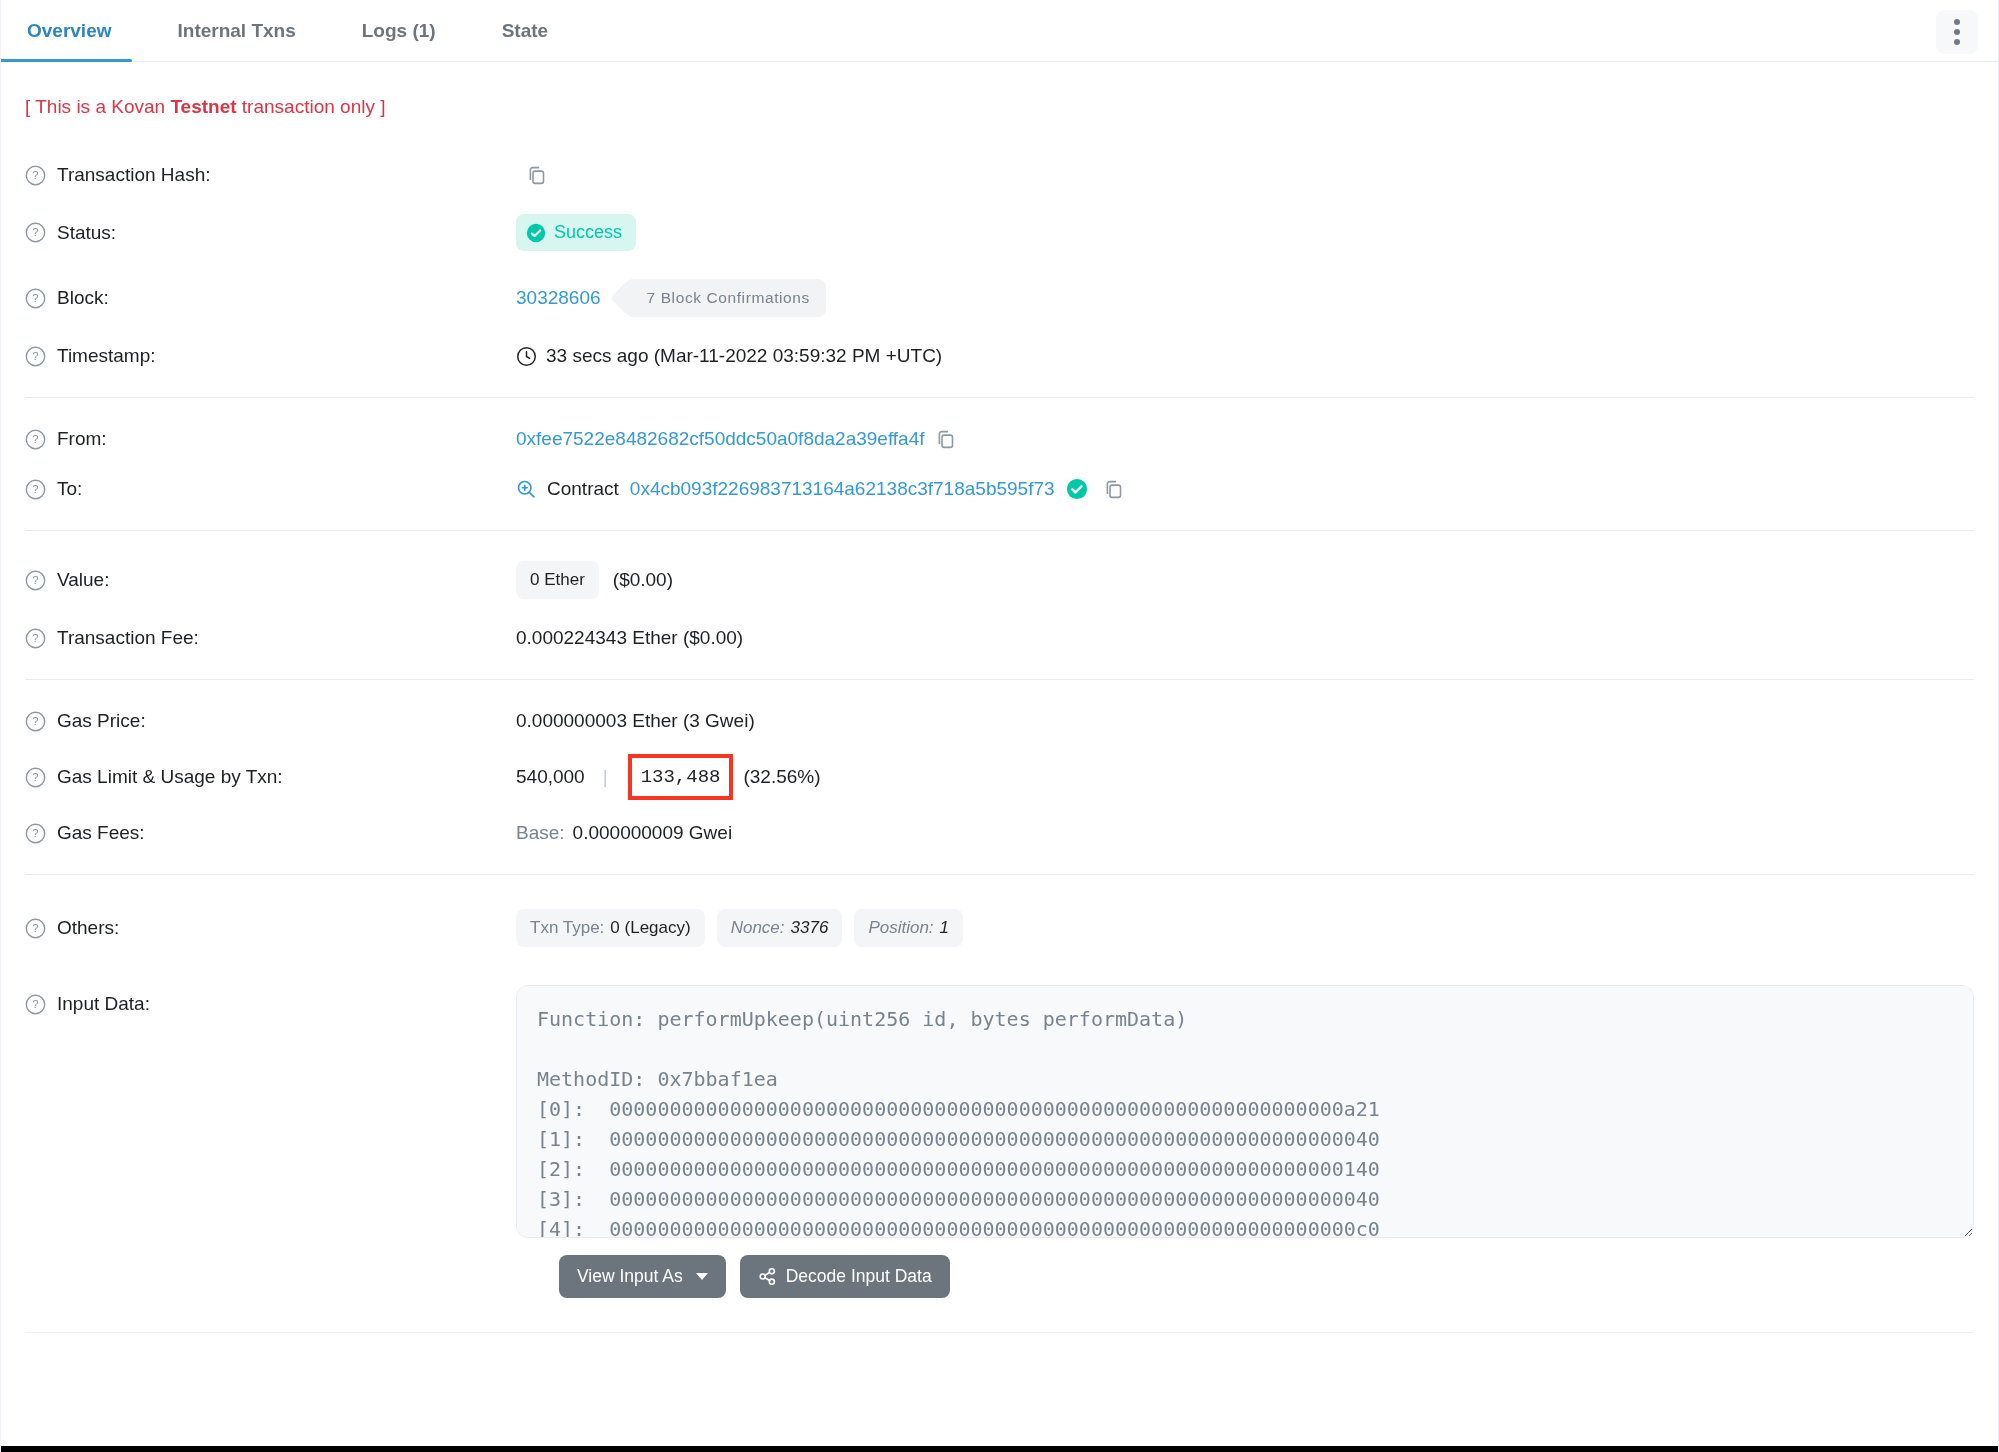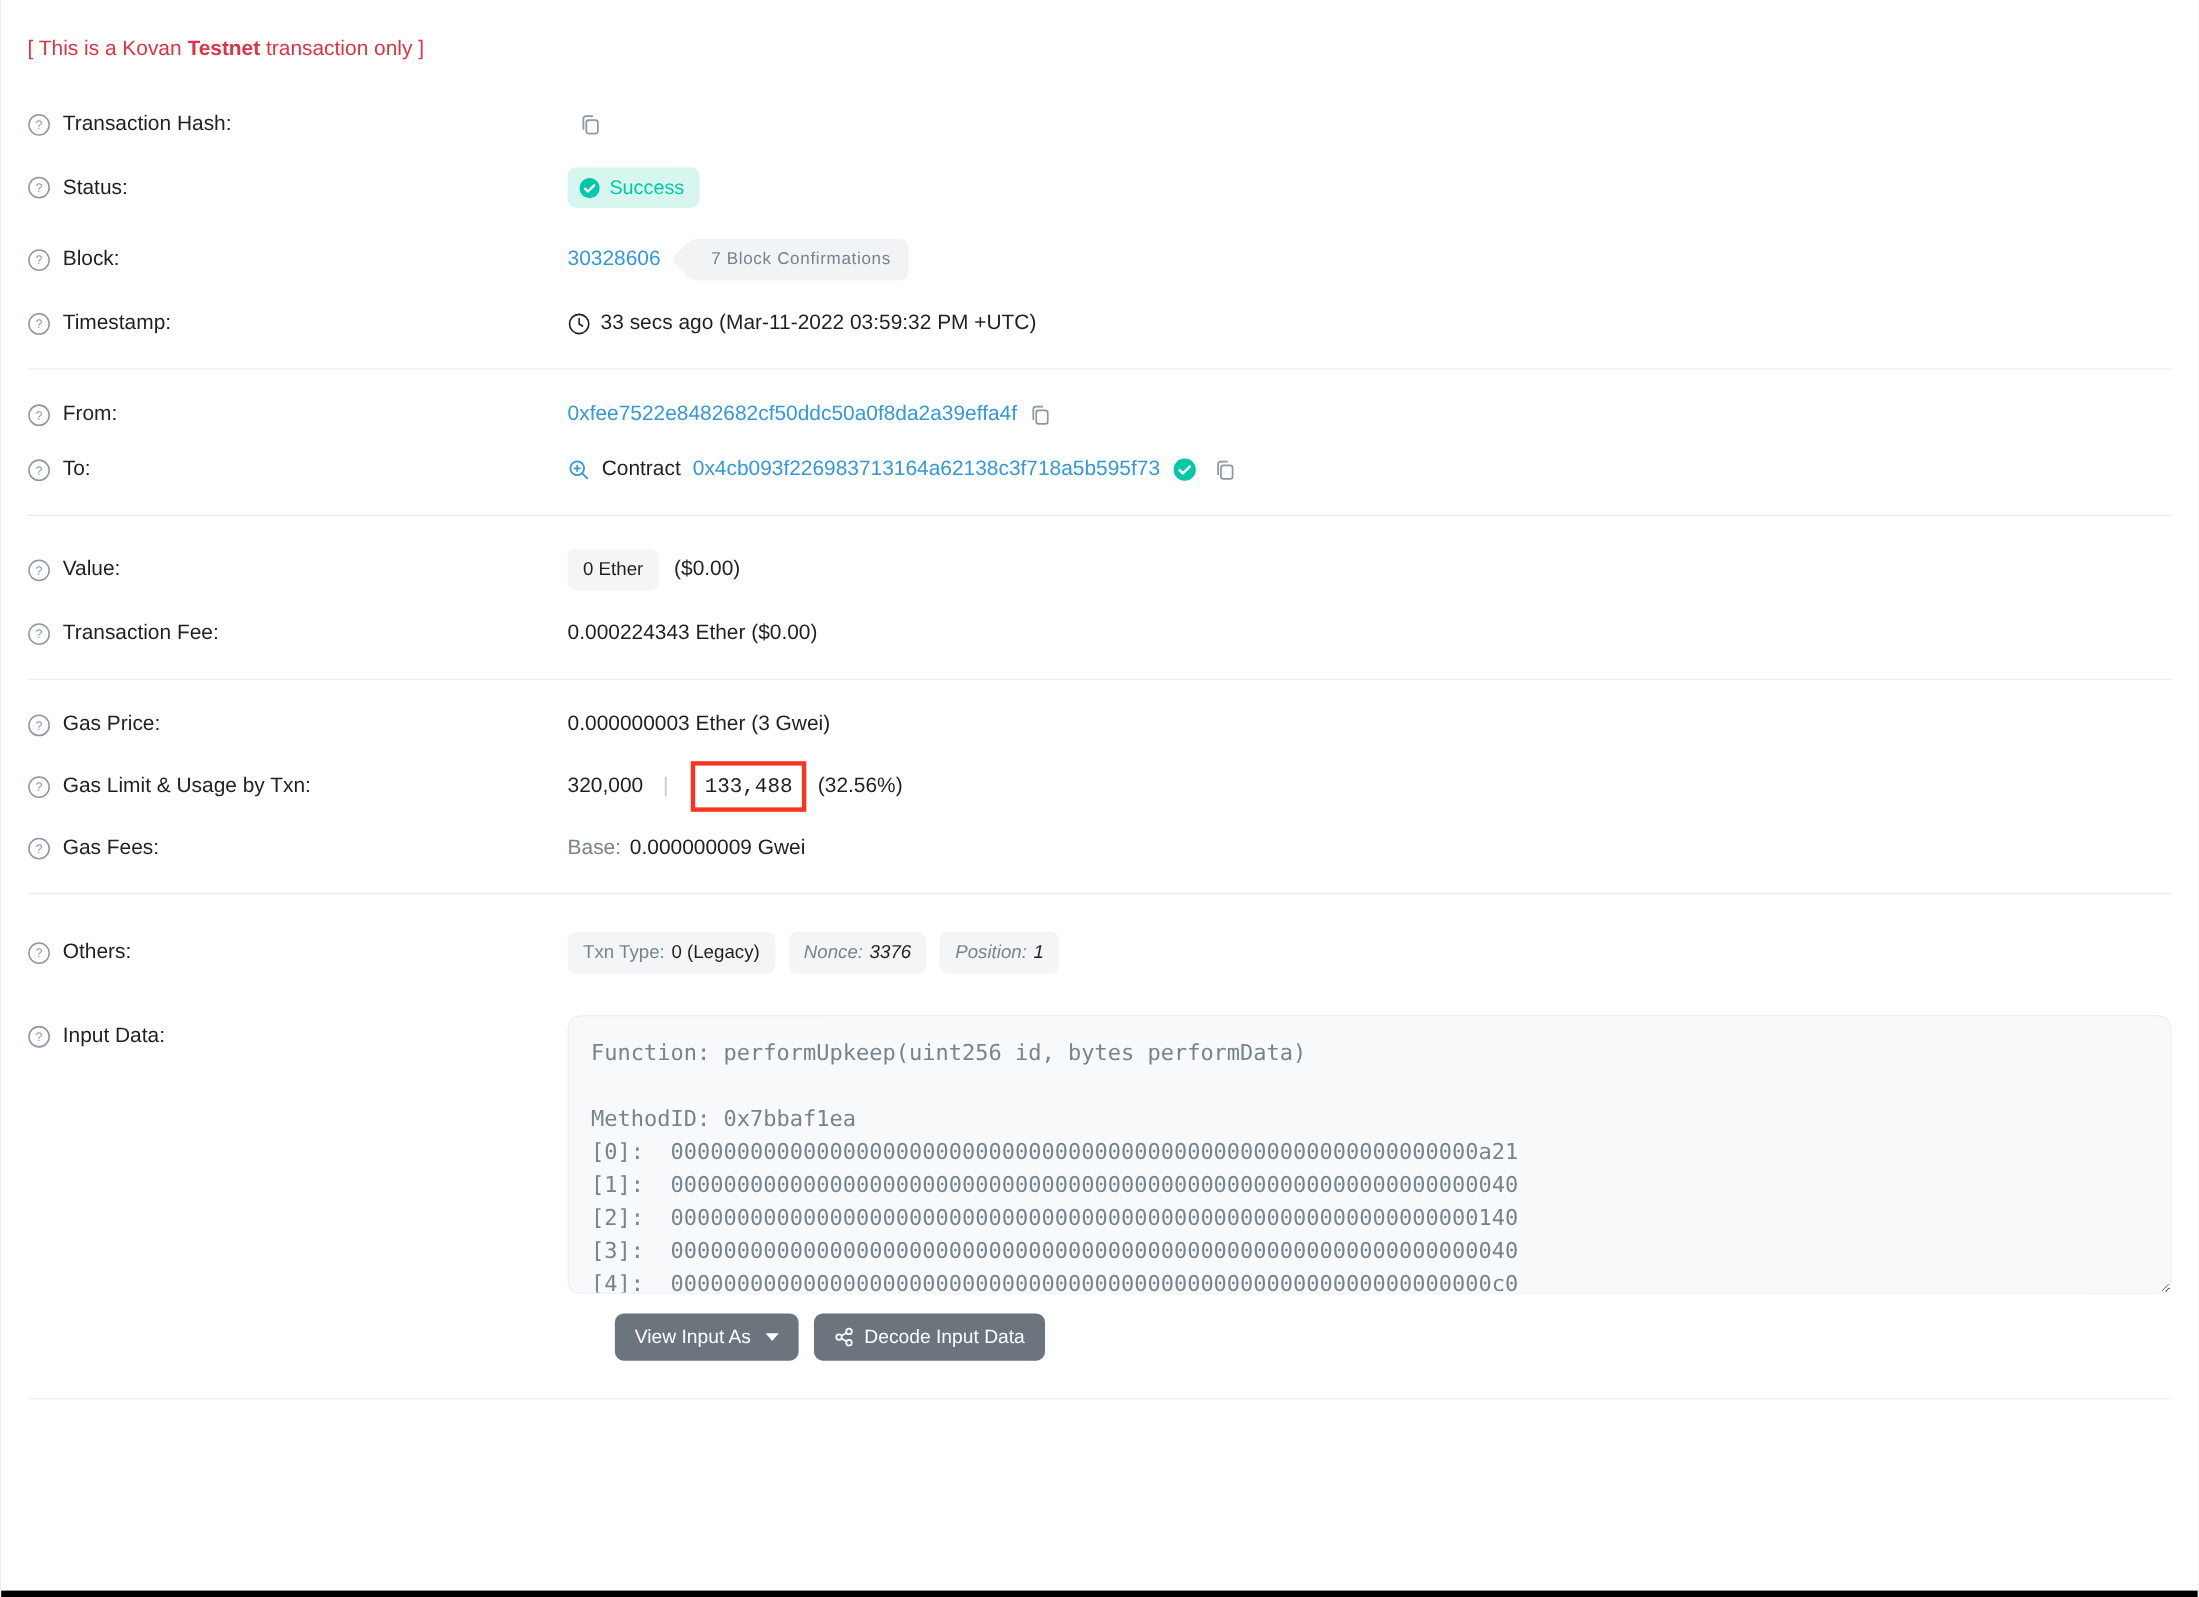--- a/index.html
+++ b/index.html
@@ -75,20 +75,31 @@
   .bottom-hr { border:0; border-top:1px solid #eef0f7; margin:20px 24px 0; }
   .screen-edge { position:absolute; left:0; right:0; bottom:0; height:6px; background:#000; }
 
   svg { display:block; }
 </style>
 </head>
 <body>
 
 <div class="page">
 
+  <div class="tabbar">
+    <div class="tab active">Overview</div>
+    <div class="tab">Internal Txns</div>
+    <div class="tab">Logs (1)</div>
+    <div class="tab">State</div>
+    <button class="kebab-btn">
+      <i></i>
+        <i></i>
+        <i></i>
+    </button>
+  </div>
 
   <div class="warning">
     <span>[ This is a Kovan </span><b>Testnet</b><span> transaction only ]</span>
   </div>
 
   <div class="content">
 
     <div class="row center">
       <div class="label-col">
         <span class="qicon">
@@ -284,21 +295,21 @@
       <div class="label-col">
         <span class="qicon">
           <svg width="21" height="21" viewBox="0 0 24 24">
               <circle cx="12" cy="12" r="10.5" fill="none" stroke="#8c98a4" stroke-width="1.6"></circle>
               <text x="12" y="16.5" font-size="13" fill="#8c98a4" text-anchor="middle" font-family="Liberation Sans, sans-serif">?</text>
             </svg>
         </span>
         <span>Gas Limit &amp; Usage by Txn:</span>
       </div>
       <div class="value-col">
-        <span>320,000</span>
+        <span>540,000</span>
         <span class="gas-sep">|</span>
         <span class="redbox"><span>133,488</span></span>
         <span style="margin-left:8px;">(32.56%)</span>
       </div>
     </div>
 
     <div class="row center">
       <div class="label-col">
         <span class="qicon">
           <svg width="21" height="21" viewBox="0 0 24 24">

